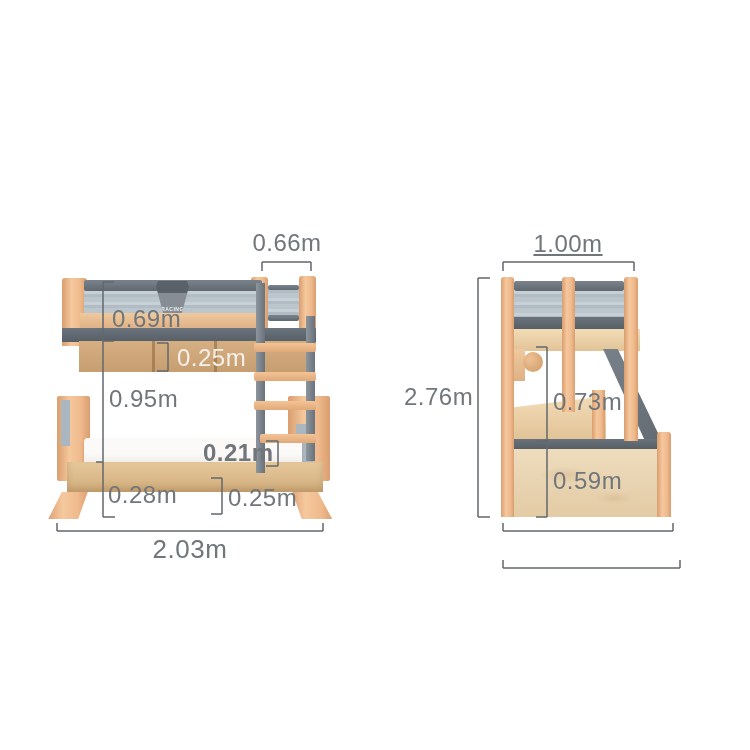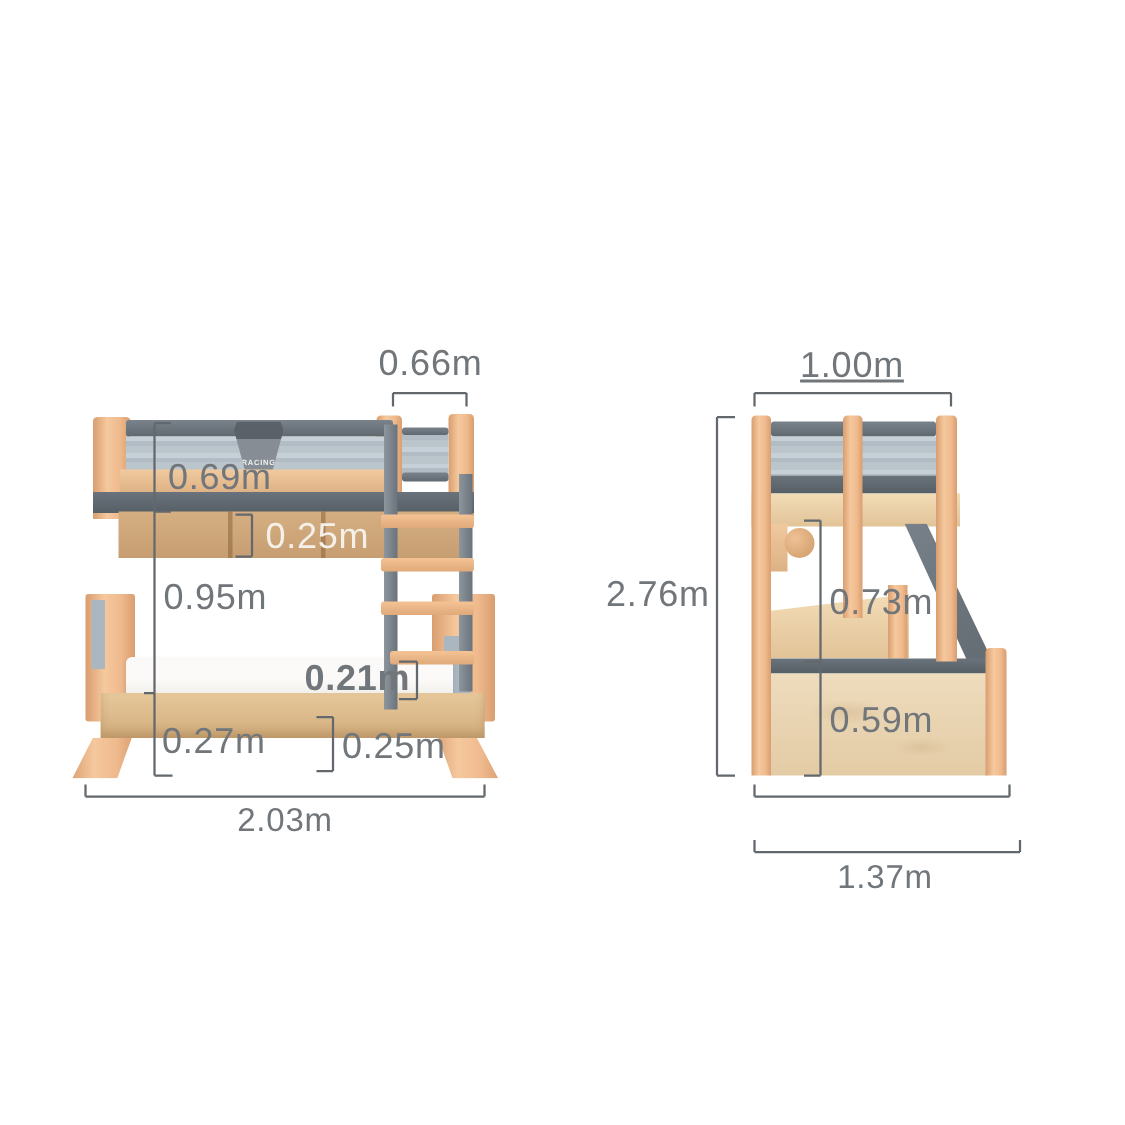--- a/index.html
+++ b/index.html
@@ -29,21 +29,21 @@
   .notch{background:rgba(140,100,58,.55);}
   .r2{border-radius:2px;} .r3{border-radius:3px 3px 0 0;}
   
   .badge{clip-path:polygon(6% 0,94% 0,100% 14%,72% 100%,28% 100%,0 14%);
          background:linear-gradient(180deg,#5a6168 0 30%,#868d94 30%);
          display:flex;align-items:flex-end;justify-content:center;}
   .badge span{font-size:5px;color:#eef0f1;letter-spacing:.5px;margin-bottom:9px;font-weight:bold;}
   
   .dim{position:absolute;color:#71767b;font-size:24px;font-weight:500;letter-spacing:.5px;
        line-height:1;white-space:nowrap;z-index:50;}
-  .dim.big{font-size:22px;}
+  .dim.big{font-size:26px;}
   .dim.center{text-align:center;}
   .dim.on-wood{color:#f5f1ea;}
   svg.dims{position:absolute;left:0;top:0;z-index:40;}
 </style>
 </head>
 <body>
 
 <div class="canvas">
 
   <div class="abs" style="inset:0;">
@@ -135,23 +135,22 @@
         <path d="M503 568 H680 M503 560 V568 M680 560 V568"></path>
       </g>
     </g>
   </svg>
 
   <div class="dim center" style="left:248px;top:231px;width:78px;">0.66m</div>
   <div class="dim" style="left:112px;top:307px;">0.69m</div>
   <div class="dim on-wood" style="left:177px;top:346px;">0.25m</div>
   <div class="dim" style="left:109px;top:387px;">0.95m</div>
   <div class="dim" style="left:203px;top:441px;font-weight:bold;">0.21m</div>
-  <div class="dim" style="left:108px;top:483px;">0.27m</div>
+  <div class="dim" style="left:108px;top:483px;">0.28m</div>
   <div class="dim" style="left:228px;top:486px;">0.25m</div>
   <div class="dim big center" style="left:125px;top:536px;width:130px;">2.03m</div>
 
   <div class="dim center" style="left:529px;top:232px;width:78px;text-decoration:underline;">1.00m</div>
   <div class="dim" style="left:404px;top:385px;">2.76m</div>
   <div class="dim" style="left:553px;top:390px;">0.73m</div>
   <div class="dim" style="left:553px;top:469px;">0.59m</div>
-  <div class="dim big center" style="left:525px;top:574px;width:130px;">1.37m</div>
 
 </div>
 
 </body></html>

